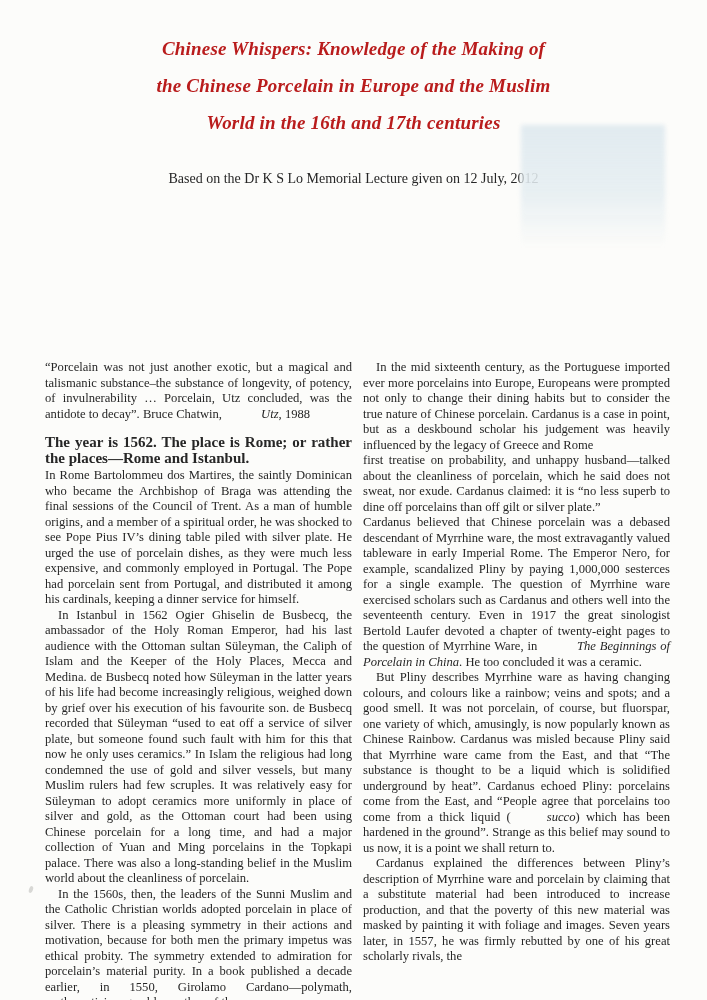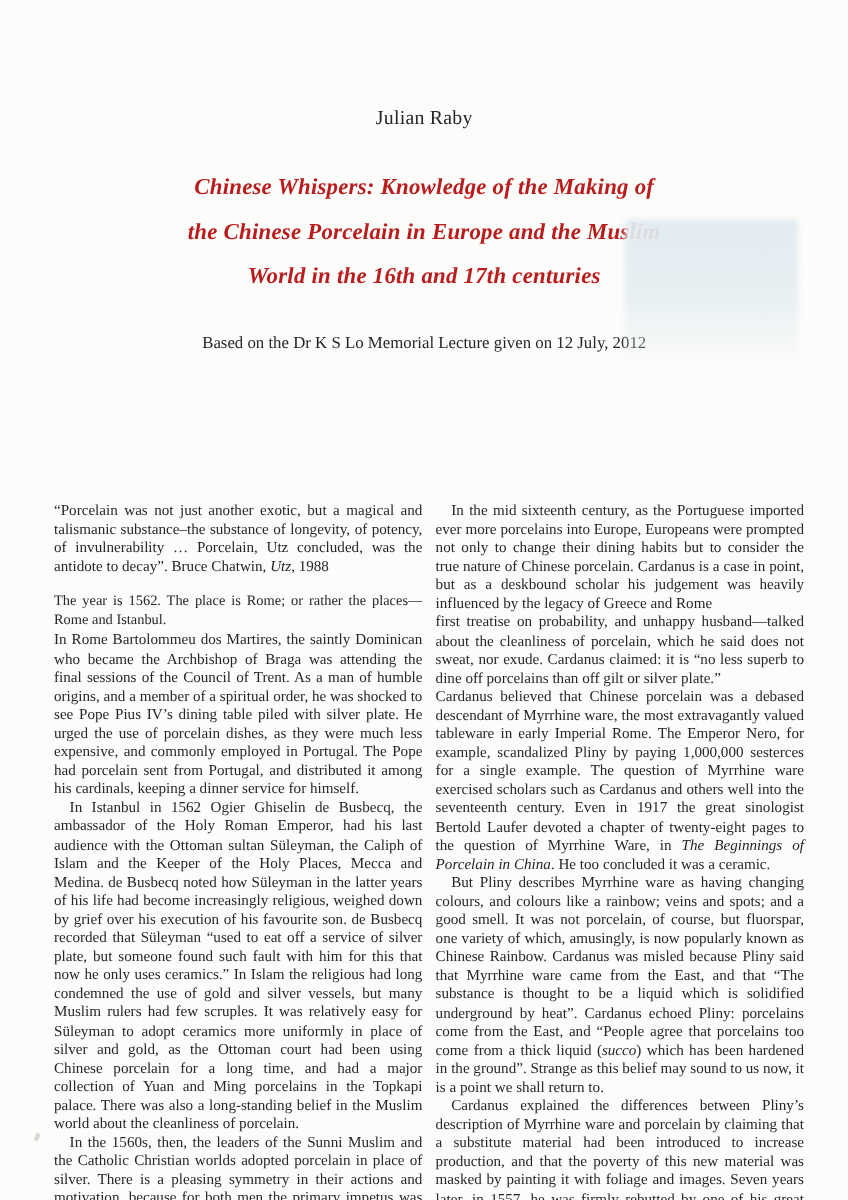--- a/index.html
+++ b/index.html
@@ -84,39 +84,38 @@
     line-height: 15.5px;
     text-align: justify;
   }
   .para {
     margin: 0;
   }
   .para.indent {
     text-indent: 13px;
   }
   .heading {
-    font-size: 12px;
+    font-size: 15px;
     line-height: 15.5px;
-    font-weight: normal;
+    font-weight: bold;
     margin: 13px 0 2px 0;
     text-align: justify;
   }
-  i { font-style: italic; }
+  i { font-style: italic; margin-left: 36px; }
 </style>
 </head>
 <body>
 
 <div class="page">
 
   <div class="scan-tint"></div>
 
   <div class="speck"></div>
 
   <header>
-    <div class="author">Julian Raby</div>
     <h1 class="title">
       <span class="title-line">Chinese Whispers: Knowledge of the Making of</span>
       <span class="title-line">the Chinese Porcelain in Europe and the Muslim</span>
       <span class="title-line">World in the 16th and 17th centuries</span>
     </h1>
     <div class="subtitle">Based on the Dr K S Lo Memorial Lecture given on 12 July, 2012</div>
   </header>
 
   <main class="columns">
 

